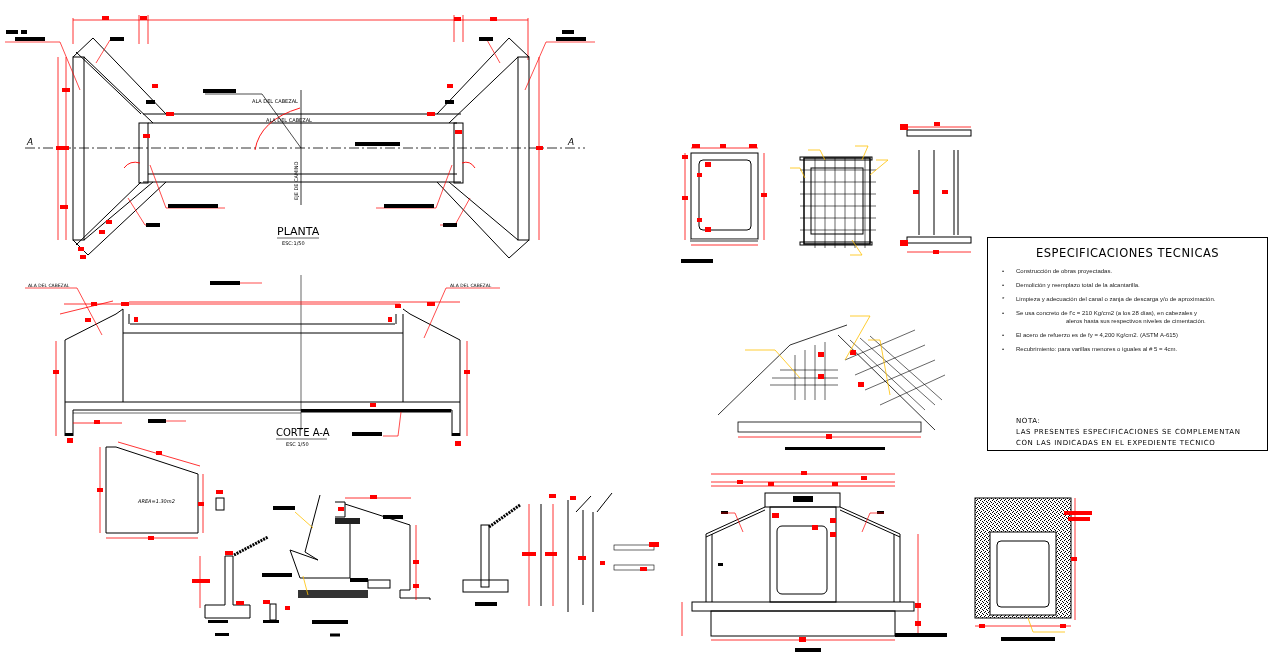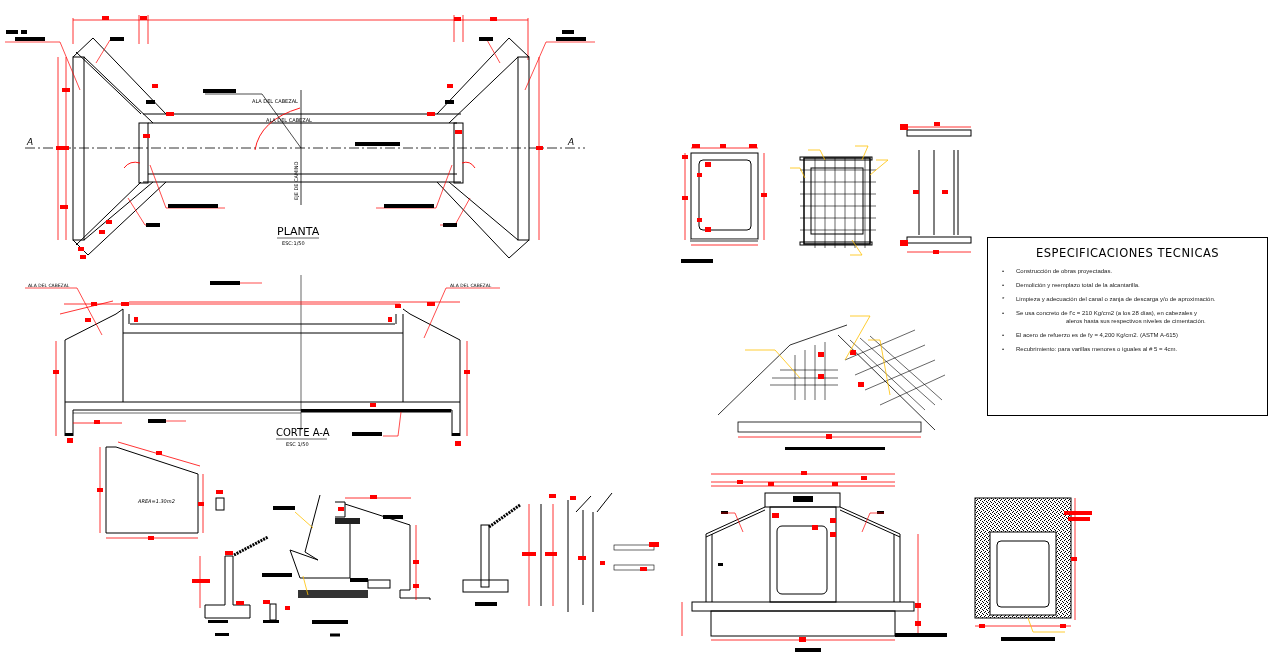--- a/index.html
+++ b/index.html
@@ -1,19 +1,19 @@
 <!DOCTYPE html>
 <html><head>
 <meta charset="utf-8">
 <style>
   html,body{margin:0;padding:0;background:#ffffff;}
   body{width:1274px;height:667px;position:relative;overflow:hidden;font-family:"Liberation Sans",sans-serif;}
   #canvas{position:absolute;left:0;top:0;width:1274px;height:667px;}
   .cad-text{font-family:"DejaVu Sans",sans-serif;fill:#000;}
-  .specs{position:absolute;left:987px;top:237px;width:281px;height:179px;border:1px solid #000;background:#fff;box-sizing:border-box;}
+  .specs{position:absolute;left:987px;top:237px;width:281px;height:214px;border:1px solid #000;background:#fff;box-sizing:border-box;}
   .specs-title{position:absolute;left:0;width:100%;top:8px;text-align:center;font-family:"DejaVu Sans",sans-serif;font-size:11.5px;letter-spacing:0.5px;color:#000;}
   .specs-list{position:absolute;left:10px;top:30px;width:266px;margin:0;padding:0;list-style:none;}
   .specs-list li{position:relative;font-family:"Liberation Sans",sans-serif;font-size:6px;color:#222;line-height:7.5px;margin-bottom:6.5px;padding-left:18px;}
   .specs-list li .bullet{position:absolute;left:4px;top:0;font-size:6px;}
   .specs-list li .cont{display:block;padding-left:50px;}
   .nota{position:absolute;left:28px;top:178px;font-family:"DejaVu Sans",sans-serif;font-size:7px;color:#000;line-height:11px;}
   .nota .l{display:block;letter-spacing:0.6px;}
 </style>
 </head>
 <body>
@@ -418,13 +418,18 @@
 <div class="specs">
   <div class="specs-title">ESPECIFICACIONES TECNICAS</div>
   <ul class="specs-list">
     <li><span class="bullet">•</span><span>Construcción de obras proyectadas.</span></li>
     <li><span class="bullet">•</span><span>Demolición y reemplazo total de la alcantarilla.</span></li>
     <li><span class="bullet">*</span><span>Limpieza y adecuación del canal o zanja de descarga y/o de aproximación.</span></li>
     <li><span class="bullet">•</span><span>Se usa concreto de f'c = 210 Kg/cm2 (a los 28 días), en cabezales y</span><span class="cont">aleros hasta sus respectivos niveles de cimentación.</span></li>
     <li><span class="bullet">•</span><span>El acero de refuerzo es de fy = 4,200 Kg/cm2. (ASTM A-615)</span></li>
     <li><span class="bullet">•</span><span>Recubrimiento: para varillas menores o iguales al # 5 = 4cm.</span></li>
   </ul>
+  <div class="nota">
+    <span class="l">NOTA:</span>
+    <span class="l">LAS PRESENTES ESPECIFICACIONES SE COMPLEMENTAN</span>
+    <span class="l">CON LAS INDICADAS EN EL EXPEDIENTE TECNICO</span>
+  </div>
 </div>
 
 </body></html>

